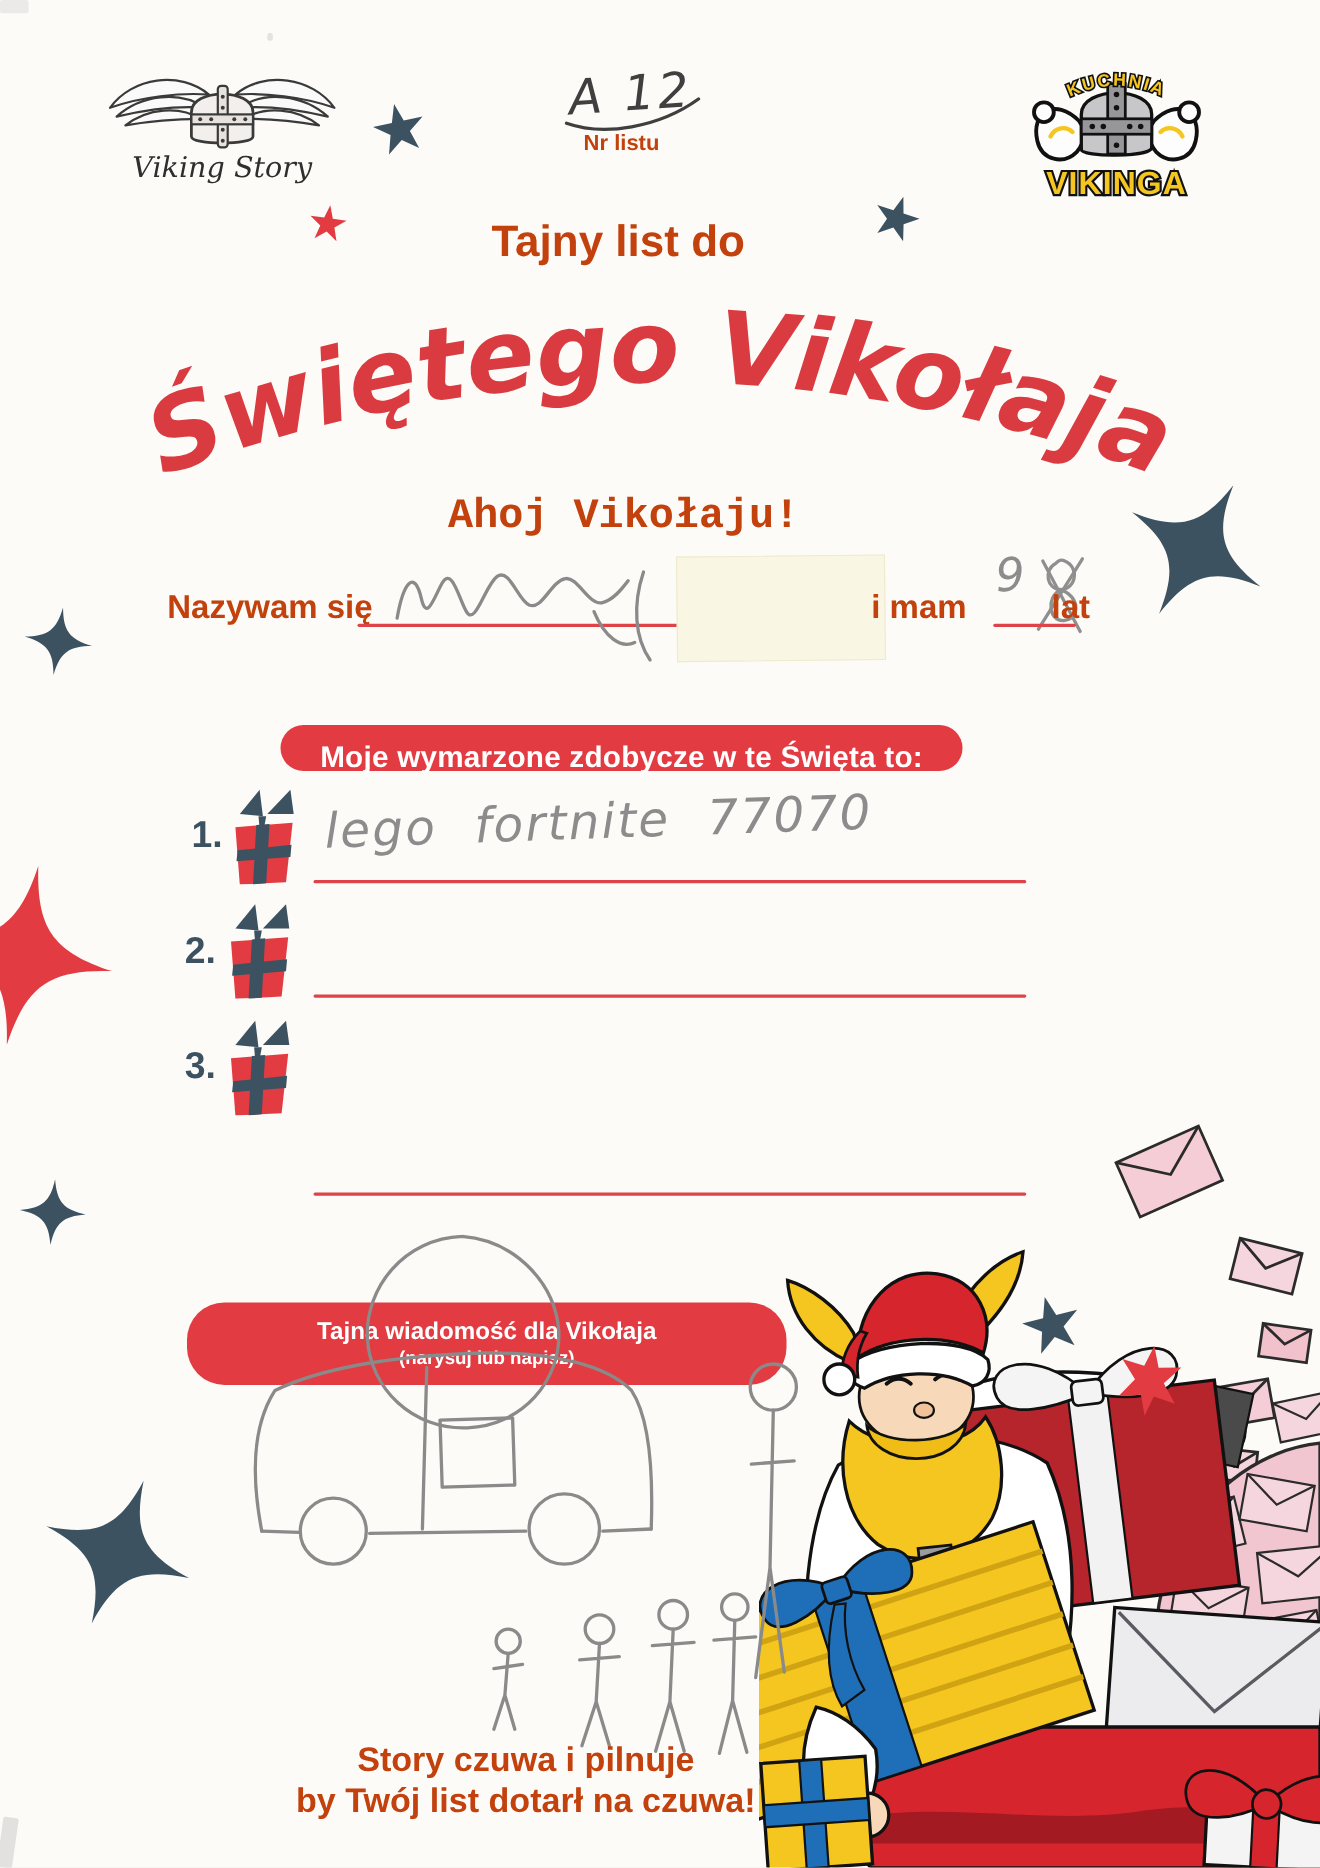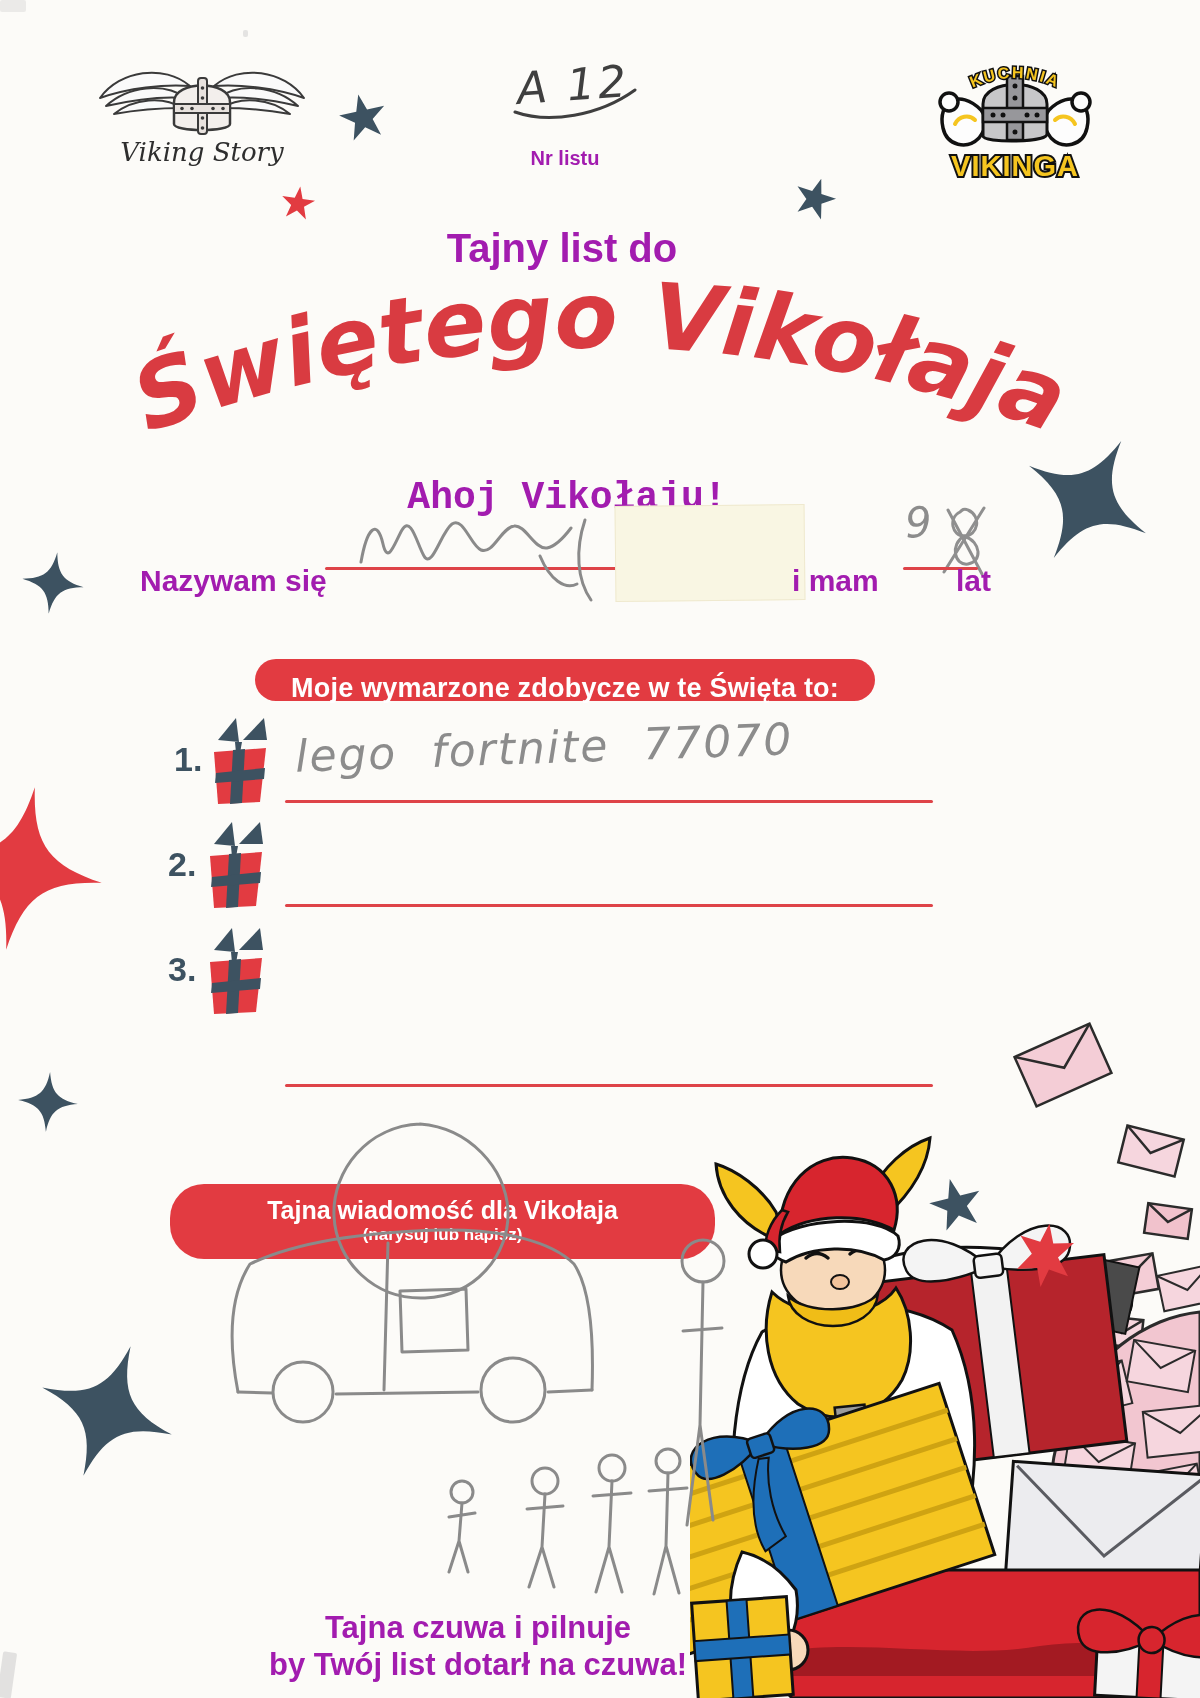--- a/index.html
+++ b/index.html
@@ -3,30 +3,30 @@
 <meta charset="utf-8">
 <style>
   html,body{margin:0;padding:0;background:#e9e9e9;}
   *{box-sizing:border-box;}
   .page{
     position:relative;width:1200px;height:1698px;margin:0 auto;
     background:#fcfbf8;overflow:hidden;
     font-family:"Liberation Sans",sans-serif;
   }
   .abs{position:absolute;}
-  .slate{color:#a21caf;margin-top:28px;}
+  .slate{color:#c2410c;}
   .bold{font-weight:700;}
   .center{text-align:center;}
   .red-line{position:absolute;height:3px;background:#de4348;border-radius:2px;}
   .banner{
     position:absolute;background:#e23b41;color:#ffffff;font-weight:700;
     text-align:center;border-radius:34px;
   }
   .banner1-text{line-height:58px;font-size:27px;letter-spacing:0.2px;}
-  .banner2-title{margin-top:11px;font-size:25px;line-height:30px;}
+  .banner2-title{margin-top:11px;font-size:22px;line-height:30px;}
   .banner2-sub{font-size:17px;line-height:20px;}
   .pretitle{font-size:40px;font-weight:700;}
   .greeting{font-size:38px;font-weight:700;font-family:Liberation Mono, monospace;}
   .form-label{font-size:30px;font-weight:700;}
   .wish-num{font-size:34px;font-weight:700;color:#3d5261;}
   .handwrite{font-family:"DejaVu Sans",sans-serif;font-style:italic;color:#8c8c8c;}
   .wish-text{font-size:44px;letter-spacing:2px;word-spacing:18px;transform:rotate(-2deg);white-space:nowrap;}
   .hand-age{font-size:42px;transform:rotate(-3deg);}
   .patch{position:absolute;background:#f9f6e3;border:1px solid #efe9cf;transform:rotate(-0.6deg);}
   .footer-text{font-size:31px;font-weight:700;line-height:37px;}
@@ -126,21 +126,21 @@
     <defs>
         <path id="titleArc" d="M12,205 Q495,10 978,205" fill="none"></path>
       </defs>
     <text font-family="DejaVu Sans, sans-serif" font-weight="bold" font-style="italic" font-size="92" fill="#d93b41">
       <textPath href="#titleArc" startOffset="50%" text-anchor="middle">Świętego Vikołaja</textPath>
     </text>
   </svg>
 
   <div class="abs slate greeting center" style="left:367px;top:448px;width:400px">Ahoj Vikołaju!</div>
 
-  <div class="abs slate form-label" style="left:140px;top:536px">Nazywam się</div>
+  <div class="abs slate form-label" style="left:152px;top:536px">Nazywam się</div>
   <div class="red-line" style="left:325px;top:567px;width:415px"></div>
   <svg class="abs" style="left:355px;top:498px" width="250" height="112" viewBox="330 498 250 112">
     <g fill="none" stroke="#8a8a8a" stroke-width="3" stroke-linecap="round">
       <path d="M336,562 C342,528 352,518 358,544 C363,566 370,542 377,530 C386,515 392,544 399,556 C407,570 416,532 427,524 C438,516 446,546 456,550 C468,555 476,528 489,526 C500,524 510,550 522,548 C532,546 540,536 546,528"></path>
       <path d="M515,556 C525,580 540,590 552,584"></path>
       <path d="M560,520 C550,550 552,580 566,600"></path>
     </g>
   </svg>
   <div class="patch" style="left:615px;top:505px;width:190px;height:96px"></div>
   <div class="abs slate form-label" style="left:792px;top:536px">i mam</div>
@@ -375,21 +375,21 @@
       <use href="#star5" fill="#3d5261"></use>
     </svg>
   <svg class="abs star" style="left:1012px;top:1222px;transform:rotate(8deg)" width="66" height="66" viewBox="0 0 100 100">
       <use href="#star6" fill="#e23b41"></use>
     </svg>
   <svg class="abs star" style="left:38px;top:1342px;transform:rotate(20deg)" width="138" height="138" viewBox="0 0 100 100">
       <use href="#sparkle4" fill="#3d5261"></use>
     </svg>
 
   <div class="abs slate footer-text center" style="left:263px;top:1581px;width:430px">
-    <div>Tajna czuwa i pilnuje</div>
+    <div>Story czuwa i pilnuje</div>
     <div>by Twój list dotarł na czuwa!</div>
   </div>
 
   <div class="smudge" style="left:0;top:0;width:26px;height:12px;opacity:.35"></div>
   <div class="smudge" style="left:0;top:1652px;width:14px;height:46px;transform:rotate(8deg)"></div>
   <div class="smudge" style="left:243px;top:30px;width:5px;height:7px;opacity:.5"></div>
 
 </div>
 
 </body></html>

